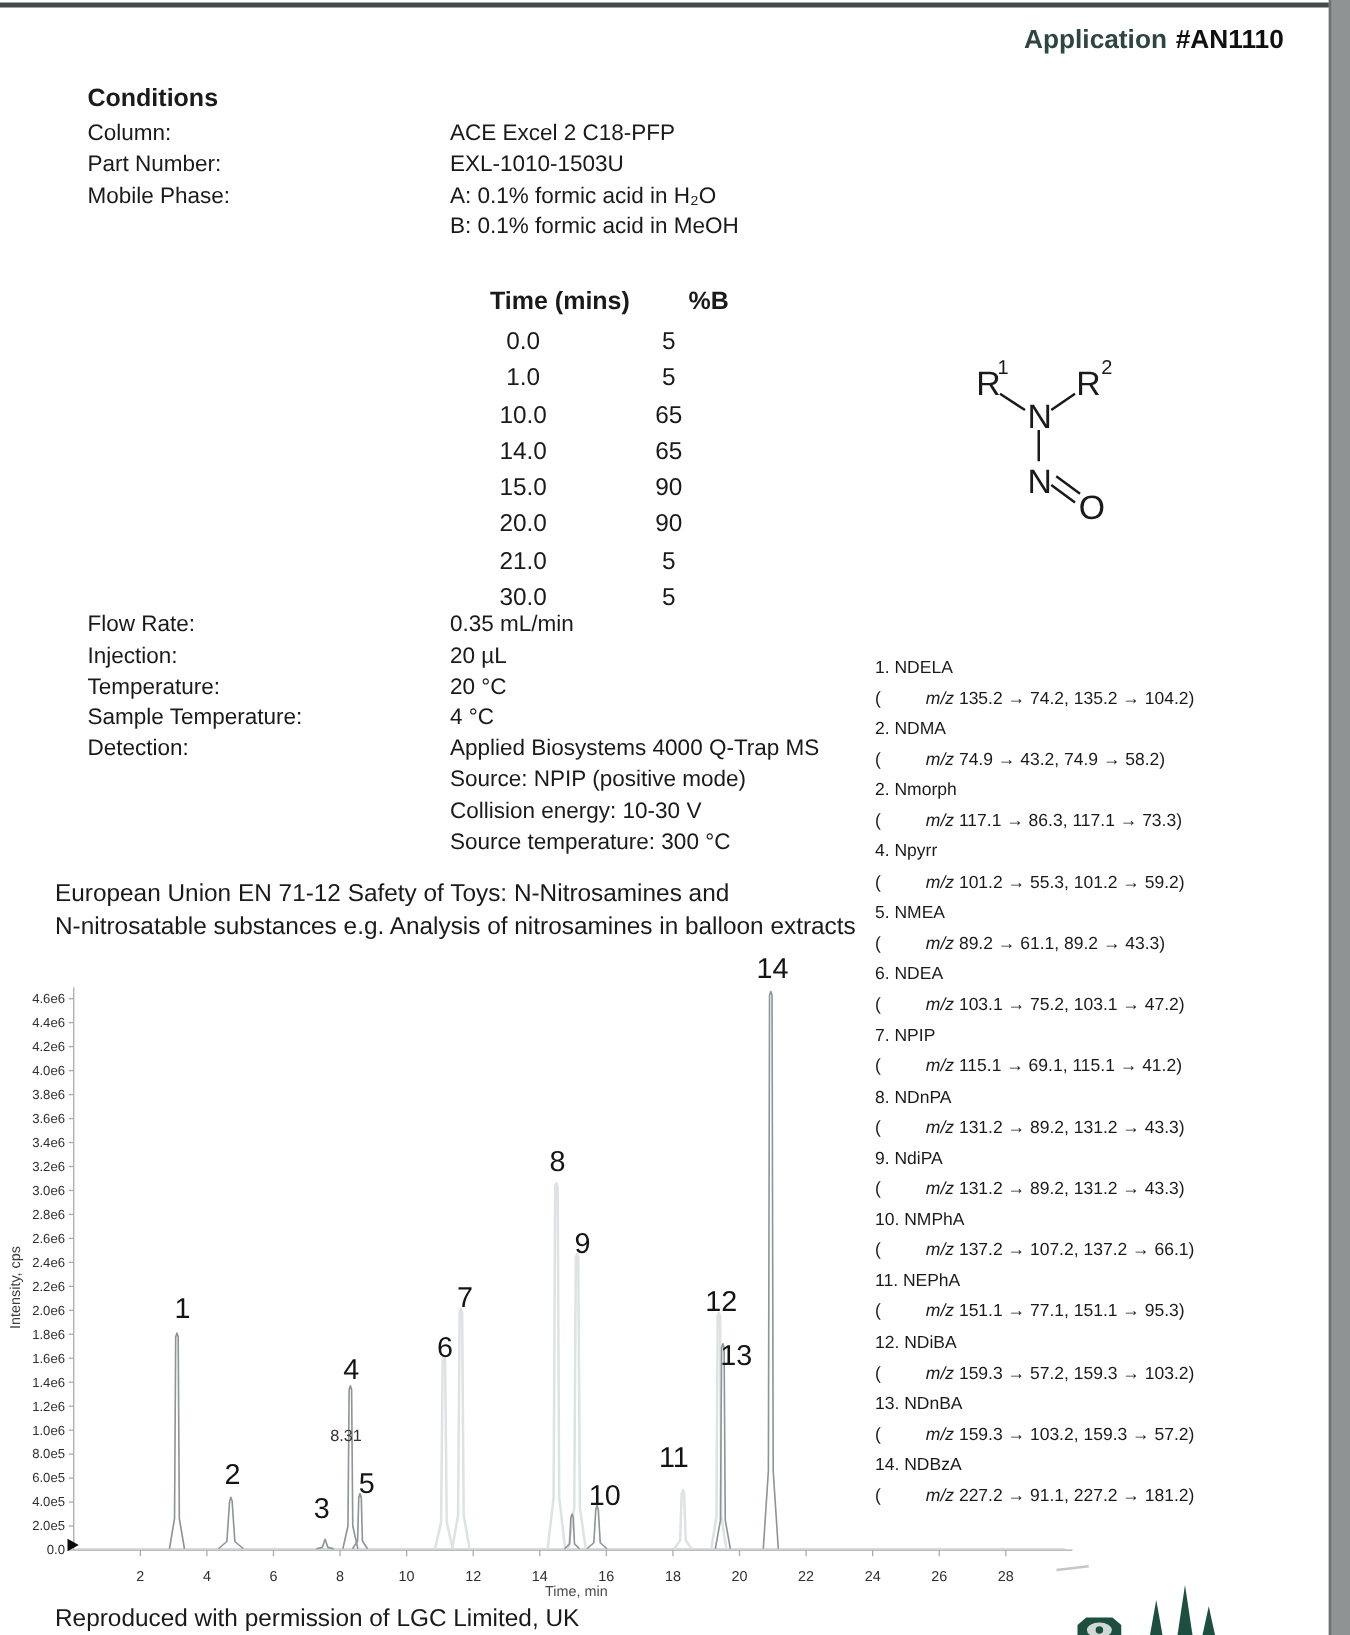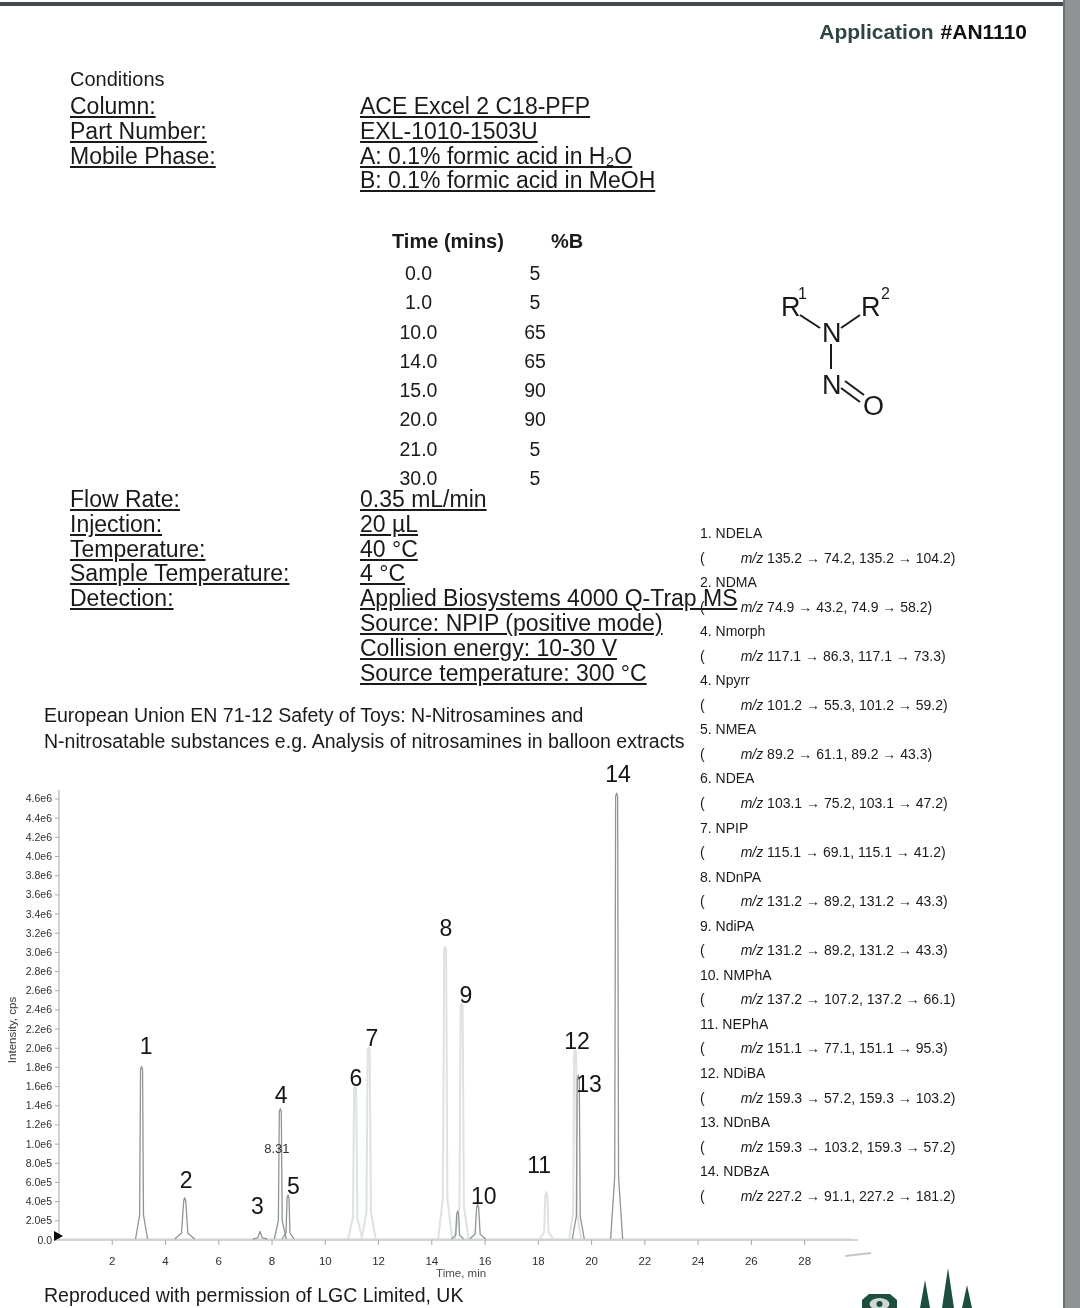--- a/index.html
+++ b/index.html
@@ -7,23 +7,23 @@
     width:1080px;height:1308px;position:relative;overflow:hidden;
     background:#ffffff;color:#1a1a1a;
     font-family:"Liberation Sans", sans-serif;
   }
   .abs{position:absolute;}
   .top-line{left:0;top:2px;width:1080px;height:4px;background:#46494b;}
   .right-strip{right:0;top:0;width:15px;height:1308px;background:#909394;border-left:2px solid #6f7273;}
   .app-header{right:53px;top:20px;font-size:21px;font-weight:bold;margin-left:23px;}
   .app-label{color:#2e4544;}
   .app-number{color:#101010;margin-left:7px;}
-  .section-title{left:70px;top:68px;font-size:20px;font-weight:normal;}
+  .section-title{left:70px;top:68px;font-size:20px;font-weight:bold;}
   .kv-block{display:block;}
-  .kv-row{display:flex;line-height:24.8px;font-size:23px;text-decoration:underline;}
+  .kv-row{display:flex;line-height:24.8px;font-size:18px;}
   .kv-label{width:290px;flex:0 0 290px;}
   .kv-value{white-space:nowrap;}
   .grad{left:360px;top:229px;font-size:19.5px;}
   .grad-head{display:flex;font-weight:bold;font-size:20px;line-height:24px;margin-bottom:6px;margin-left:32px;}
   .grad-row{display:flex;line-height:29.3px;}
   .g-time{width:117px;text-align:center;}
   .g-b{width:44px;margin-left:36px;text-align:center;}
   .grad-head .g-time{text-align:left;}
   .assay-title{left:44px;top:703px;font-size:19.5px;line-height:25.5px;}
   .compound-list{left:700px;top:521px;width:358px;text-align:left;font-size:14px;line-height:24.55px;}
@@ -104,21 +104,21 @@
     <div class="kv-row">
       <div class="kv-label">Flow Rate:</div>
       <div class="kv-value">0.35 mL/min</div>
     </div>
     <div class="kv-row">
       <div class="kv-label">Injection:</div>
       <div class="kv-value">20 µL</div>
     </div>
     <div class="kv-row">
       <div class="kv-label">Temperature:</div>
-      <div class="kv-value">40 °C</div>
+      <div class="kv-value">20 °C</div>
     </div>
     <div class="kv-row">
       <div class="kv-label">Sample Temperature:</div>
       <div class="kv-value">4 °C</div>
     </div>
     <div class="kv-row">
       <div class="kv-label">Detection:</div>
       <div class="kv-value">Applied Biosystems 4000 Q-Trap MS</div>
     </div>
     <div class="kv-row">
@@ -148,21 +148,21 @@
   <text x="57" y="70" font-size="27" fill="#1a1a1a">N</text>
   <text x="57" y="122" font-size="27" fill="#1a1a1a">N</text>
   <text x="98" y="143" font-size="27" fill="#1a1a1a">O</text>
 </svg>
 
 <div class="abs compound-list" id="compound-list">
     <div>1. NDELA</div>
     <div>(<i>m/z</i> 135.2 → 74.2, 135.2 → 104.2)</div>
     <div>2. NDMA</div>
     <div>(<i>m/z</i> 74.9 → 43.2, 74.9 → 58.2)</div>
-    <div>4. Nmorph</div>
+    <div>2. Nmorph</div>
     <div>(<i>m/z</i> 117.1 → 86.3, 117.1 → 73.3)</div>
     <div>4. Npyrr</div>
     <div>(<i>m/z</i> 101.2 → 55.3, 101.2 → 59.2)</div>
     <div>5. NMEA</div>
     <div>(<i>m/z</i> 89.2 → 61.1, 89.2 → 43.3)</div>
     <div>6. NDEA</div>
     <div>(<i>m/z</i> 103.1 → 75.2, 103.1 → 47.2)</div>
     <div>7. NPIP</div>
     <div>(<i>m/z</i> 115.1 → 69.1, 115.1 → 41.2)</div>
     <div>8. NDnPA</div>

